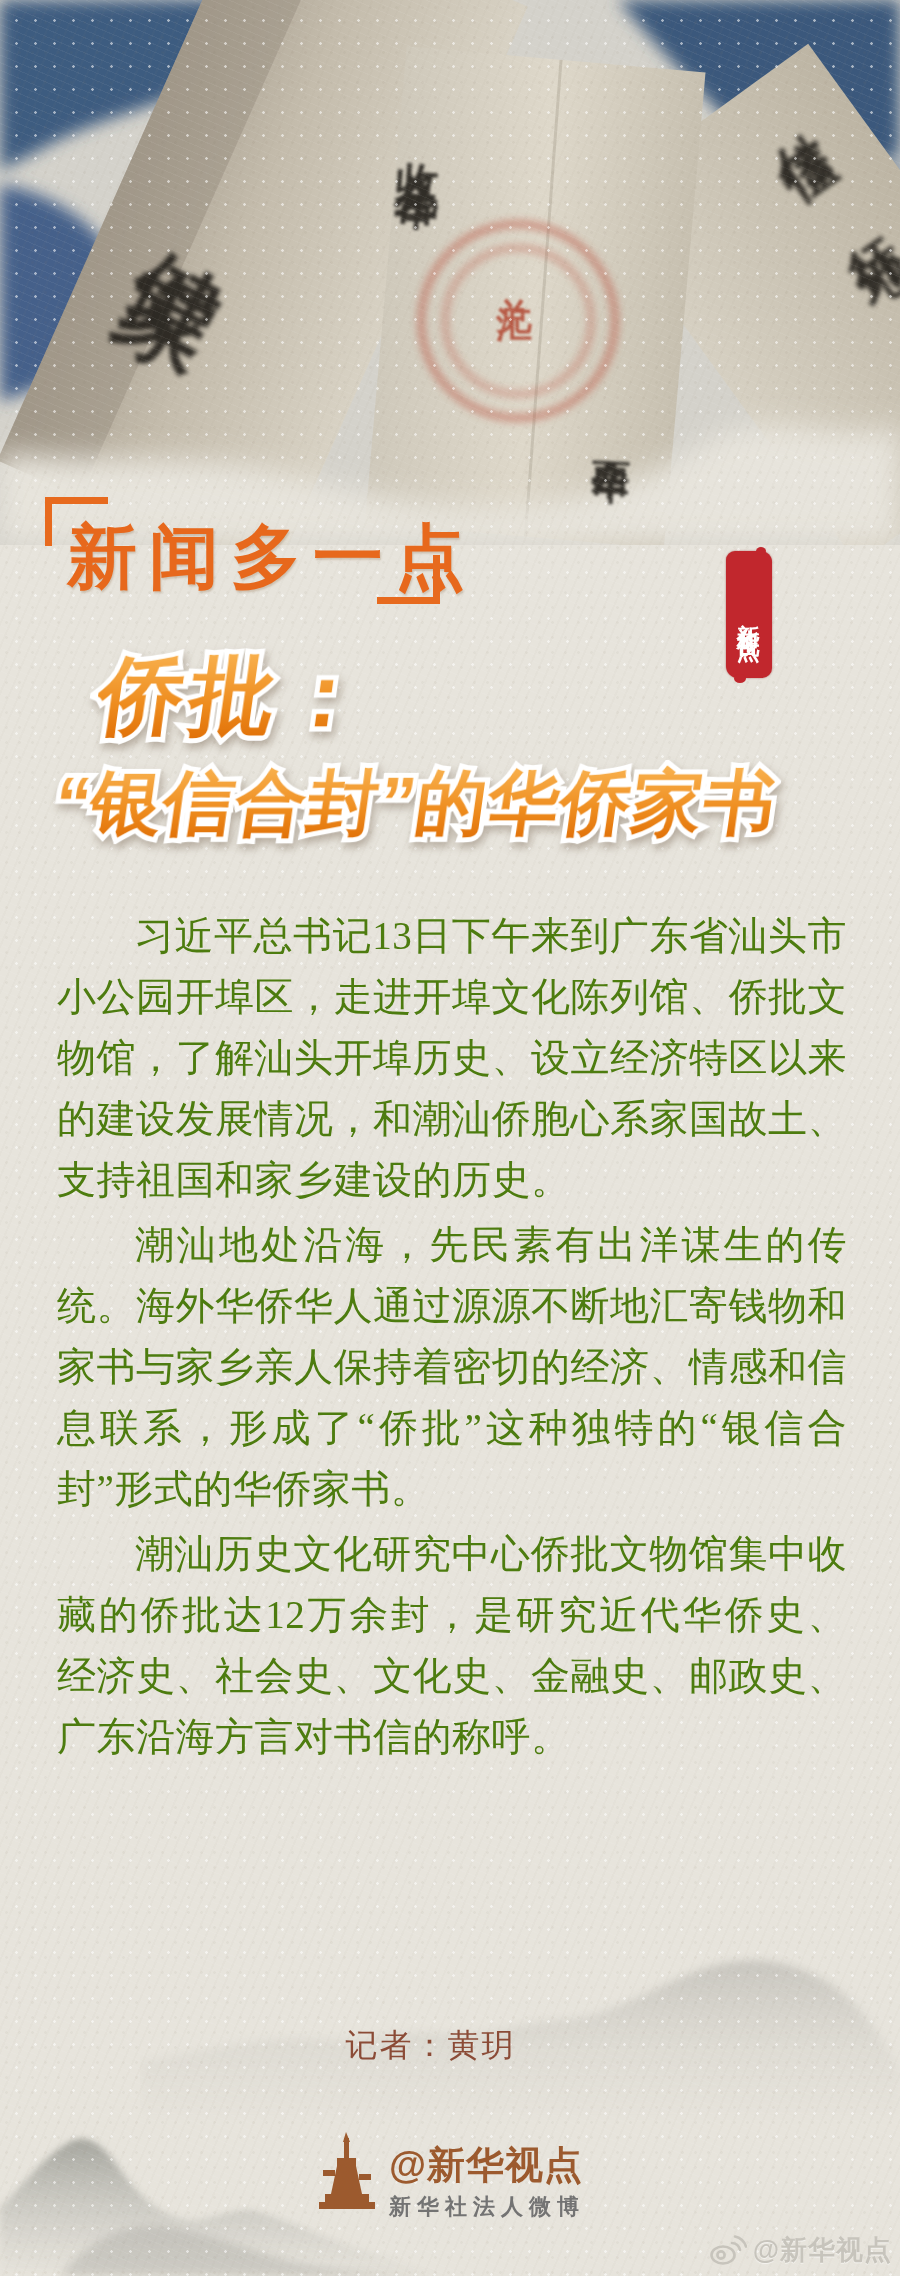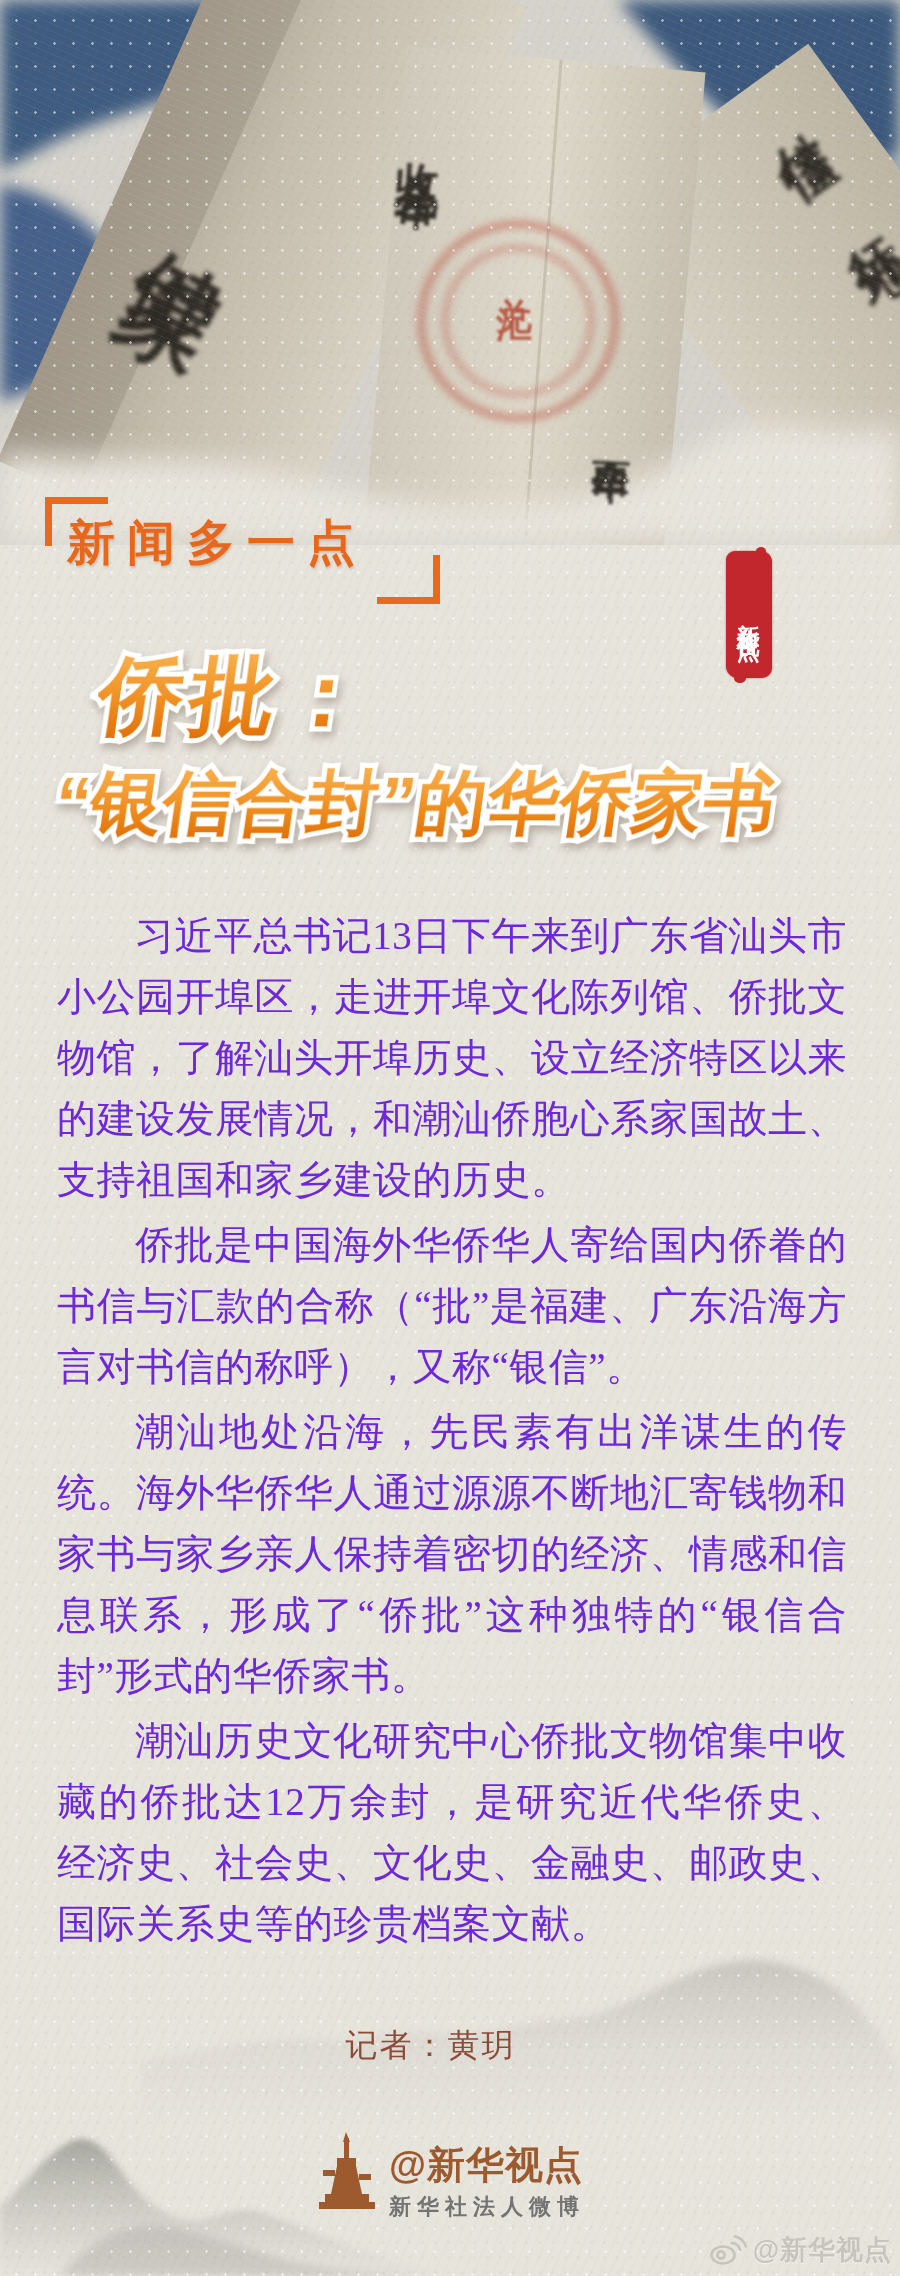--- a/index.html
+++ b/index.html
@@ -15,21 +15,21 @@
   
   .photo-wrap{position:absolute;left:0;top:0;width:900px;height:545px;overflow:hidden;}
   .hw{position:absolute;writing-mode:vertical-rl;text-orientation:upright;color:#23201B;
      font-weight:600;filter:blur(2px);line-height:1;opacity:.92;}
   
   .badge{position:absolute;left:45px;top:495px;width:400px;height:110px;z-index:6;}
   .badge .br{position:absolute;width:56px;height:42px;}
   .badge .br.open{left:0;top:2px;border-left:7px solid #E76A1E;border-top:7px solid #E76A1E;}
   .badge .br.close{left:332px;top:60px;border-right:7px solid #E76A1E;border-bottom:7px solid #E76A1E;}
   .badge .bt{position:absolute;left:22px;top:16px;font-family:"Liberation Sans",sans-serif;
-    font-weight:bold;font-size:48px;color:#E7681C;letter-spacing:12px;white-space:nowrap;
+    font-weight:bold;font-size:70px;color:#E7681C;letter-spacing:12px;white-space:nowrap;
     text-shadow:1px 2px 2px rgba(130,90,50,.25);}
   
   .seal{position:absolute;left:726px;top:551px;width:46px;height:127px;background:#C1272D;
     border-radius:9px 11px 10px 12px;z-index:6;display:flex;align-items:center;justify-content:center;
     box-shadow:0 0 2px rgba(140,20,20,.6);}
   .seal::after{content:"";position:absolute;left:8px;bottom:-5px;width:12px;height:9px;
     background:#C1272D;border-radius:50%;}
   .seal::before{content:"";position:absolute;right:6px;top:-4px;width:10px;height:8px;
     background:#C1272D;border-radius:50%;}
   .seal span{writing-mode:vertical-rl;text-orientation:upright;color:#fff;font-size:23px;
@@ -37,21 +37,21 @@
   
   .title-line{position:absolute;font-family:"Liberation Sans",sans-serif;font-weight:bold;
     transform:skewX(-8deg);filter:drop-shadow(3px 5px 4px rgba(110,90,70,.4));white-space:nowrap;z-index:6;}
   .title-line .t-under{position:absolute;left:0;top:0;color:#fff;-webkit-text-stroke:10px #fff;z-index:0;}
   .title-line .t-over{position:relative;z-index:1;color:#ED8414;
     background:linear-gradient(180deg,#F9B452 0%,#EE8C1E 60%,#DF6E06 100%);
     -webkit-background-clip:text;background-clip:text;-webkit-text-fill-color:transparent;}
   .title1{left:98px;top:638px;font-size:86px;letter-spacing:6px;}
   .title2{left:55px;top:756px;font-size:71px;letter-spacing:1px;}
   
-  .article{position:absolute;left:57px;top:905px;width:790px;z-index:6;color:#6d28d9;}
+  .article{position:absolute;left:57px;top:905px;width:790px;z-index:6;color:#4d7c0f;}
   .article p{margin:0 0 4px 0;font-size:39px;line-height:61px;text-align:justify;
     text-indent:2em;letter-spacing:.5px;}
   
   .credit{position:absolute;left:0;width:861px;text-align:center;color:#8B4B36;font-size:32px;
     letter-spacing:2px;z-index:6;}
   .credit.c1{top:2024px;}
   .credit.c2{top:2082px;}
   
   .mtn{position:absolute;z-index:1;pointer-events:none;}
   
@@ -181,23 +181,22 @@
     <span class="t-under" aria-hidden="true">侨批：</span>
     <span class="t-over">侨批：</span>
   </div>
   <div class="title-line title2">
     <span class="t-under" aria-hidden="true">“银信合封”的华侨家书</span>
     <span class="t-over">“银信合封”的华侨家书</span>
   </div>
 
   <div class="article">
     <p>习近平总书记13日下午来到广东省汕头市小公园开埠区，走进开埠文化陈列馆、侨批文物馆，了解汕头开埠历史、设立经济特区以来的建设发展情况，和潮汕侨胞心系家国故土、支持祖国和家乡建设的历史。</p>
-    <p>侨批是中国海外华侨华人寄给国内侨眷的书信与汇款的合称（“批”是福建、广东沿海方言对书信的称呼），又称“银信”。</p>
     <p>潮汕地处沿海，先民素有出洋谋生的传统。海外华侨华人通过源源不断地汇寄钱物和家书与家乡亲人保持着密切的经济、情感和信息联系，形成了“侨批”这种独特的“银信合封”形式的华侨家书。</p>
-    <p>潮汕历史文化研究中心侨批文物馆集中收藏的侨批达12万余封，是研究近代华侨史、经济史、社会史、文化史、金融史、邮政史、国际关系史等的珍贵档案文献。</p>
+    <p>潮汕历史文化研究中心侨批文物馆集中收藏的侨批达12万余封，是研究近代华侨史、经济史、社会史、文化史、金融史、邮政史、广东沿海方言对书信的称呼。</p>
   </div>
 
   <div class="credit c1">记者：黄玥</div>
 
   <div class="footer-logo">
     <svg width="64" height="84" viewBox="0 0 64 84">
       <g fill="#9C5A2E">
         <polygon points="31,0 35,10 28,10"></polygon>
         <rect x="29" y="6" width="5" height="24"></rect>
         <rect x="22" y="26" width="19" height="8"></rect>

